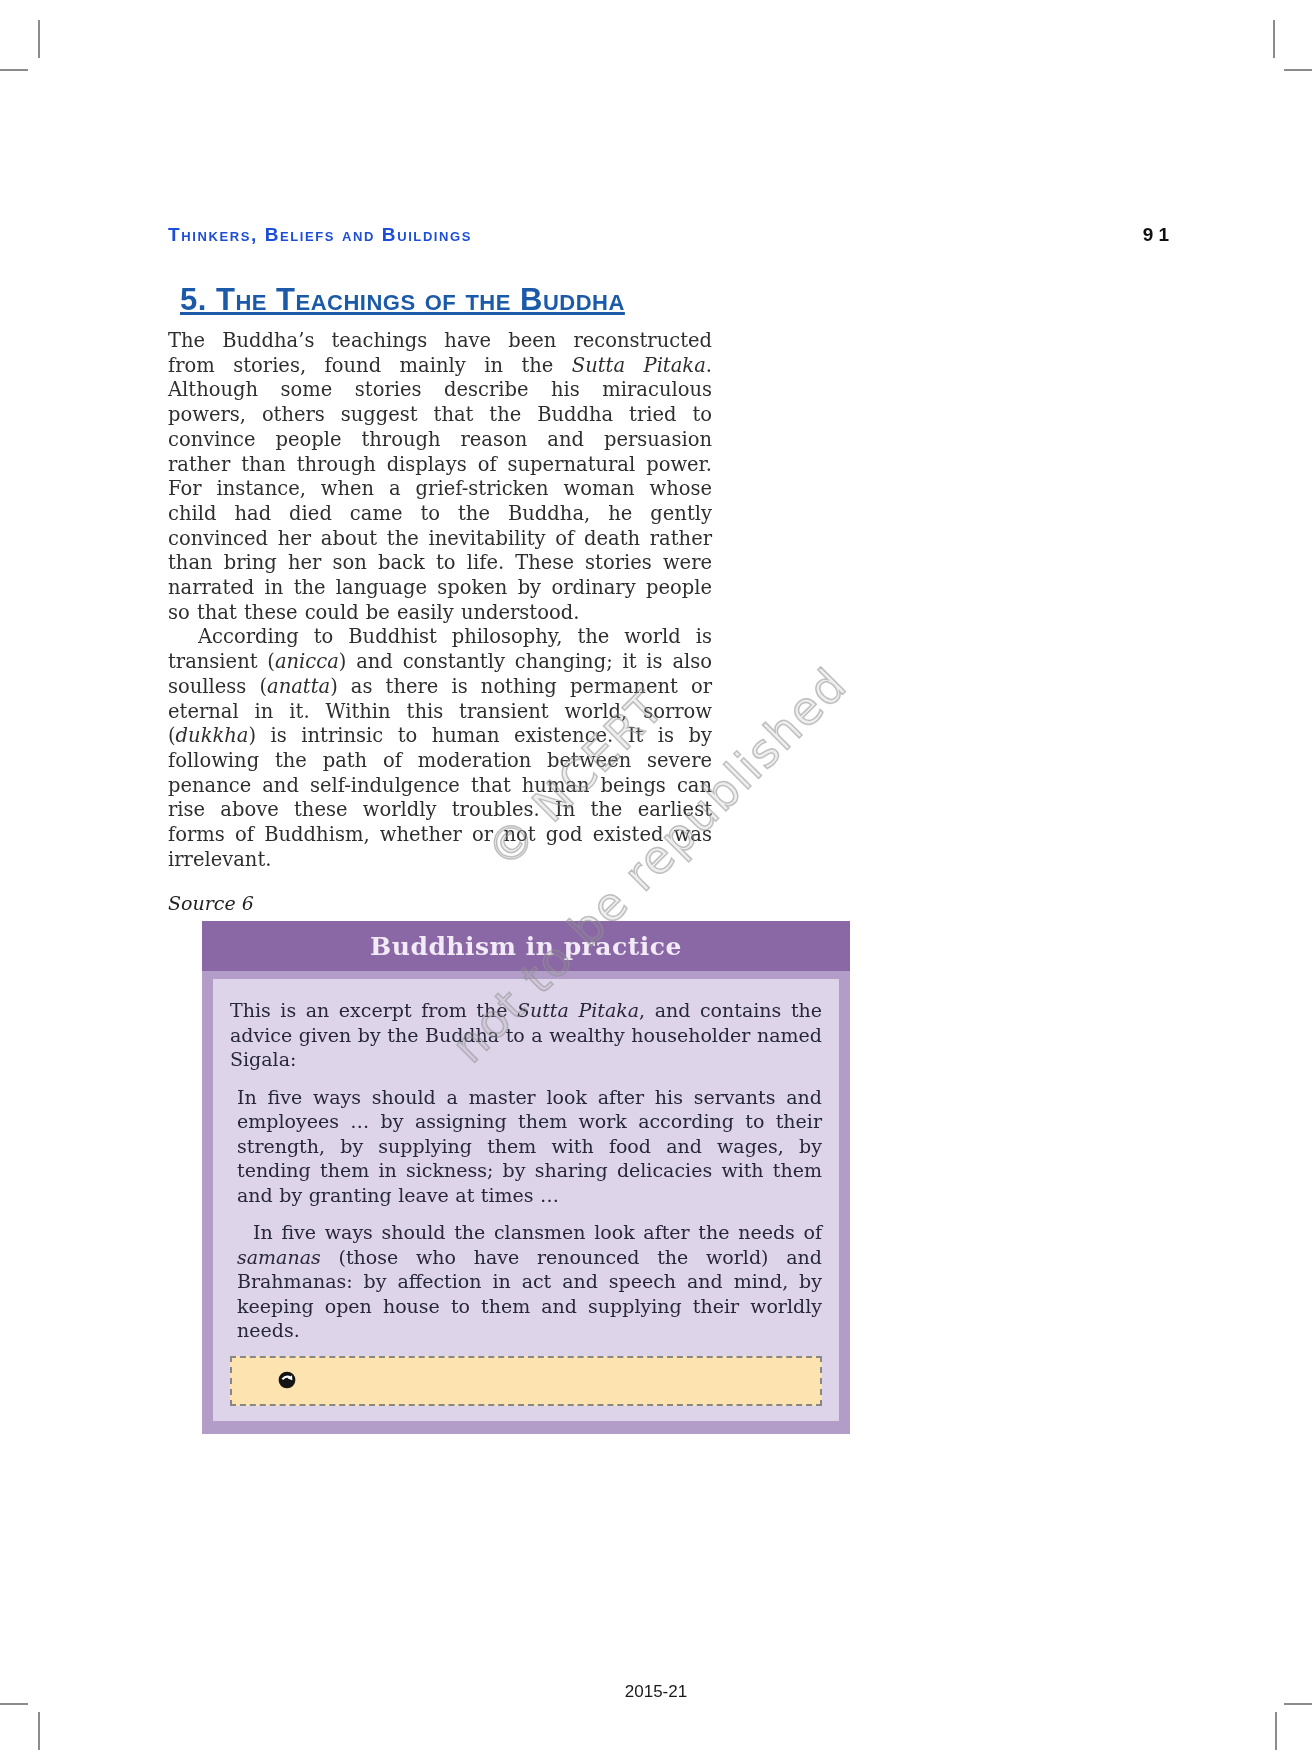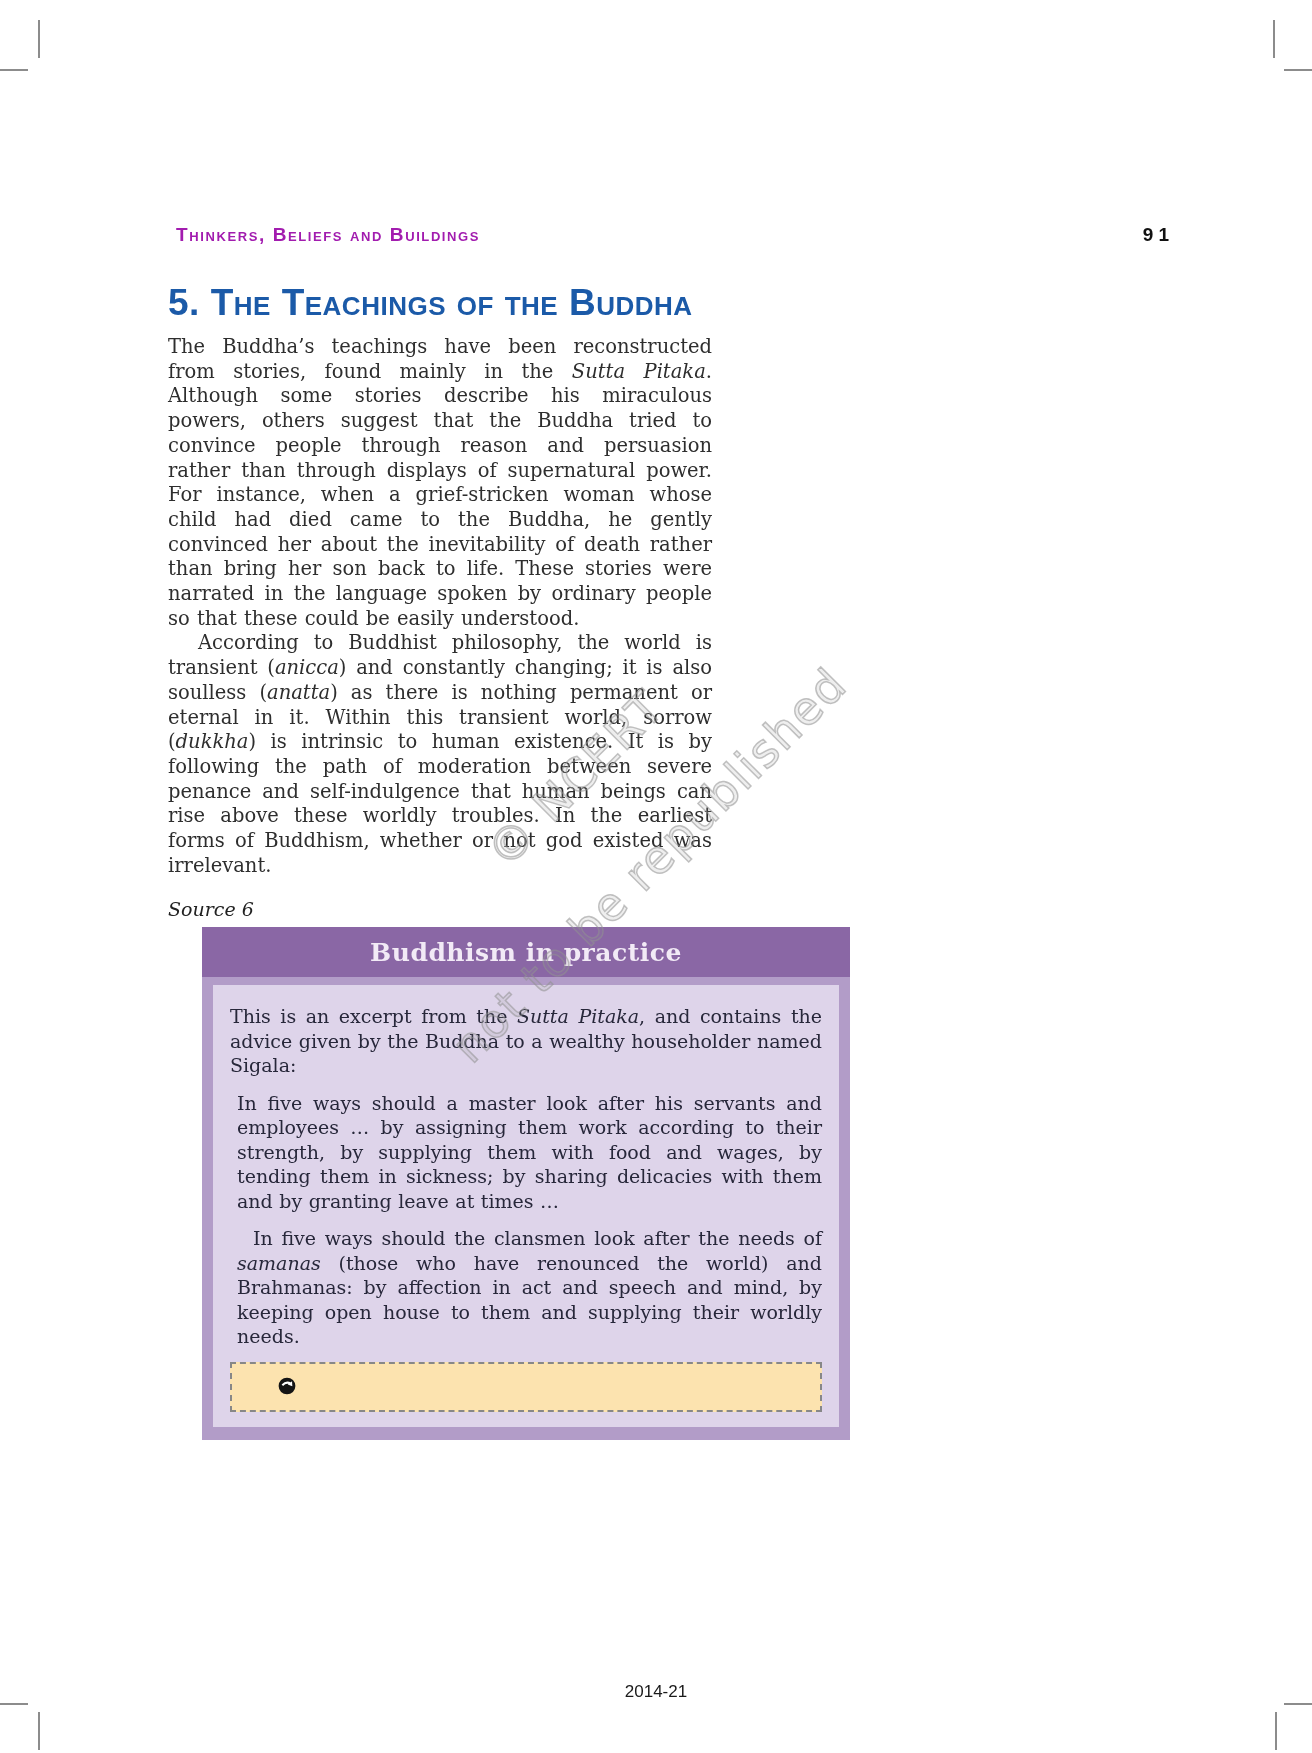--- a/index.html
+++ b/index.html
@@ -25,41 +25,41 @@
   .header-row{
     position:absolute;left:168px;top:224px;width:1006px;
     display:flex;justify-content:space-between;align-items:baseline;
   }
   .running-head{
     font-family:"Liberation Sans",sans-serif;
     font-variant:small-caps;
     font-weight:600;
     font-size:19px;
     letter-spacing:1.6px;
-    color:#a21caf;
-    margin-left:8px;
+    color:#1d4ed8;
   }
   .page-num{
     font-family:"Liberation Sans",sans-serif;
     font-weight:700;
     font-size:19px;
     letter-spacing:5px;
     color:#111;
   }
 
   .main-col{position:absolute;left:168px;top:282px;width:544px;}
 
   .sec-title{
     font-family:"Liberation Sans",sans-serif;
     font-variant:small-caps;
     font-weight:700;
-    font-size:37px;
+    font-size:31px;
     letter-spacing:.5px;
     color:#1b5aa8;
-    margin:0 0 11px 0;
+    margin:0 0 11px 12px;
+    text-decoration:underline;
   }
 
   p.body{
     font-size:19.5px;
     line-height:24.7px;
     text-align:justify;
     color:#2e2e2e;
     margin:0;
     word-spacing:1px;
   }
@@ -189,15 +189,15 @@
           </div>
 
         </div>
       </div>
     </div>
   </div>
 
   <div class="wm wm1">© NCERT</div>
   <div class="wm wm2">not to be republished</div>
 
-  <div class="footer">2014-21</div>
+  <div class="footer">2015-21</div>
 
 </div>
 
 </body></html>

